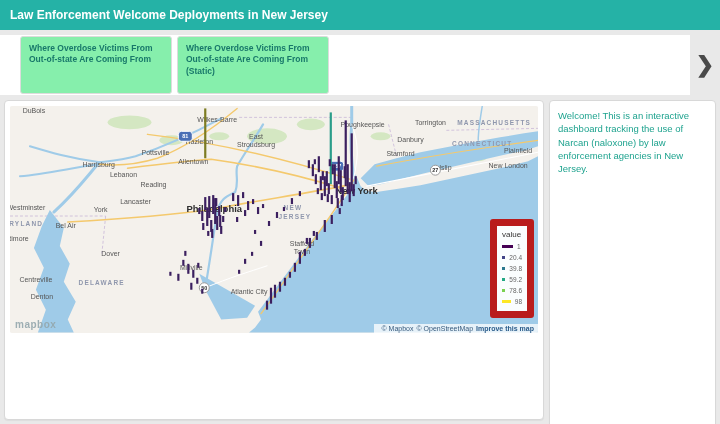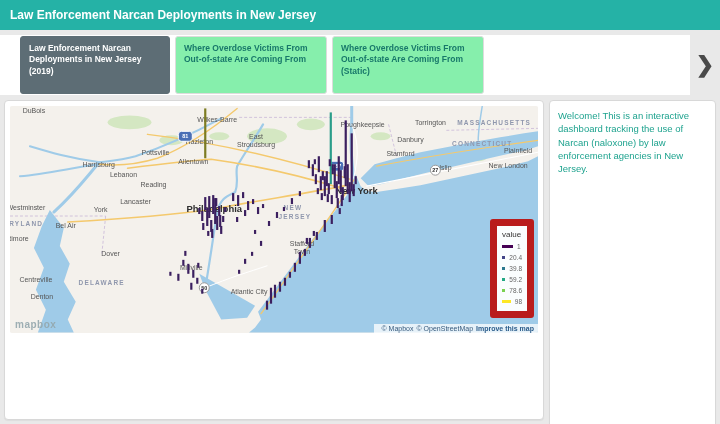--- a/index.html
+++ b/index.html
@@ -52,27 +52,24 @@
     background:#fff; border:1px solid #d8d8d8; border-radius:4px; padding:8px;
     box-shadow:0 1px 1px rgba(0,0,0,.05); }
   .welcome-card p{ font-size:9.5px; line-height:1.4; color:#1fa38f; }
 </style>
 </head>
 <body>
 
 <div>
 
   <header class="app-header" style="background: rgb(37, 178, 166);">
-    <span>Law Enforcement Narcan Deployments in New Jersey</span>
+    <span>Law Enforcement Welcome Deployments in New Jersey</span>
   </header>
 
   <nav class="storyboard-nav">
-    <div class="sb-card active" style="background: rgb(93, 109, 117); border-color: rgb(93, 109, 117);">
-      <span>Law Enforcement Narcan Deployments in New Jersey (2019)</span>
-    </div>
     <div class="sb-card">
       <span>Where Overdose Victims From Out-of-state Are Coming From</span>
     </div>
     <div class="sb-card">
       <span>Where Overdose Victims From Out-of-state Are Coming From (Static)</span>
     </div>
     <div class="sb-next">
       <span class="chev">❯</span>
     </div>
   </nav>

